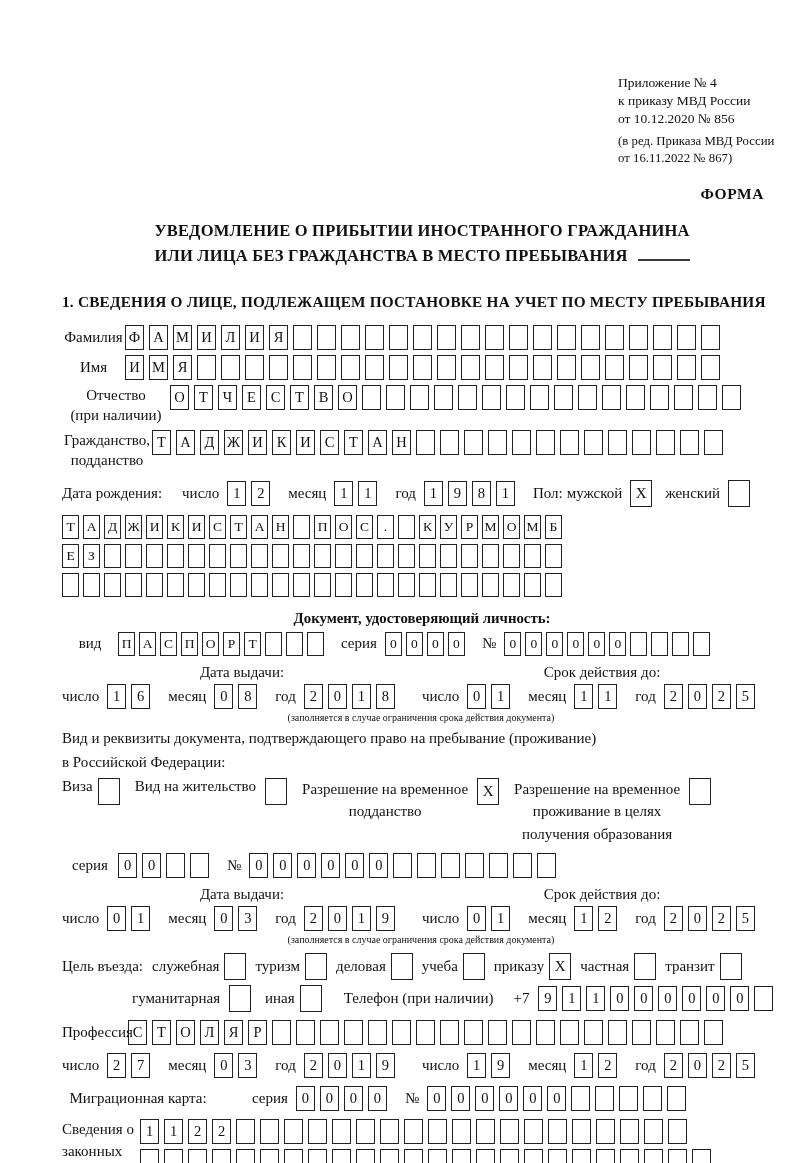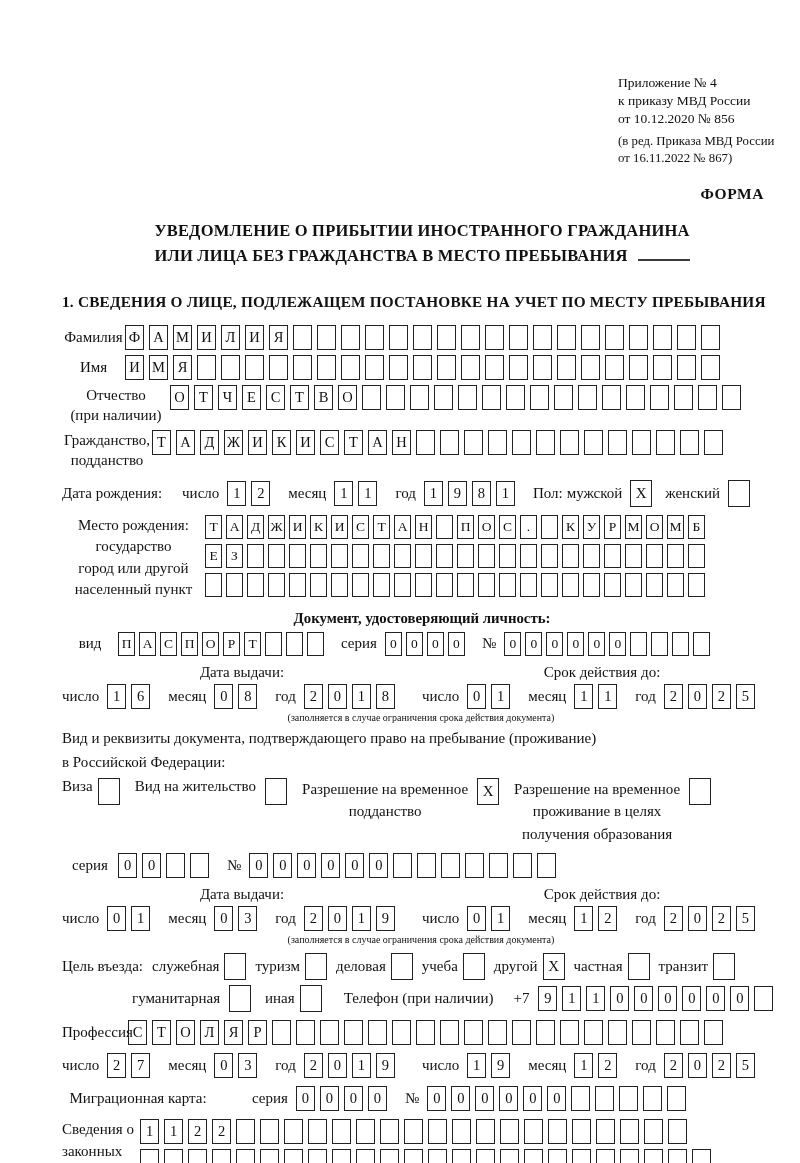--- a/index.html
+++ b/index.html
@@ -221,26 +221,20 @@
         <span class="cell">1</span>
       </span>
     <span class="sub" style="margin-right:4px">Пол:</span>
     <span class="sub0">мужской</span>
     <span class="cbox">X</span>
     <span class="sub">женский</span>
     <span class="cbox"></span>
   </div>
 
   <div class="row top mt8">
-    <span class="lbl2 w143" style="line-height:21.5px">
-      <span>Место рождения:</span><br>
-      <span>государство</span><br>
-      <span>город или другой</span><br>
-      <span>населенный пункт</span>
-    </span>
     <span class="stack">
       <span class="cells sm">
           <span class="cell">Т</span>
           <span class="cell">А</span>
           <span class="cell">Д</span>
           <span class="cell">Ж</span>
           <span class="cell">И</span>
           <span class="cell">К</span>
           <span class="cell">И</span>
           <span class="cell">С</span>
@@ -507,21 +501,21 @@
   <div class="row mt8">
     <span>Цель въезда:</span>
     <span class="olabel">служебная</span>
     <span class="cbox"></span>
     <span class="olabel">туризм</span>
     <span class="cbox"></span>
     <span class="olabel">деловая</span>
     <span class="cbox"></span>
     <span class="olabel">учеба</span>
     <span class="cbox"></span>
-    <span class="olabel">другой</span>
+    <span class="olabel">приказу</span>
     <span class="cbox">X</span>
     <span class="olabel">частная</span>
     <span class="cbox"></span>
     <span class="olabel">транзит</span>
     <span class="cbox"></span>
   </div>
   <div class="row">
     <span class="indent">гуманитарная</span>
     <span class="cbox" style="margin-left:9px"></span>
     <span class="olabel" style="margin-left:14px">иная</span>

